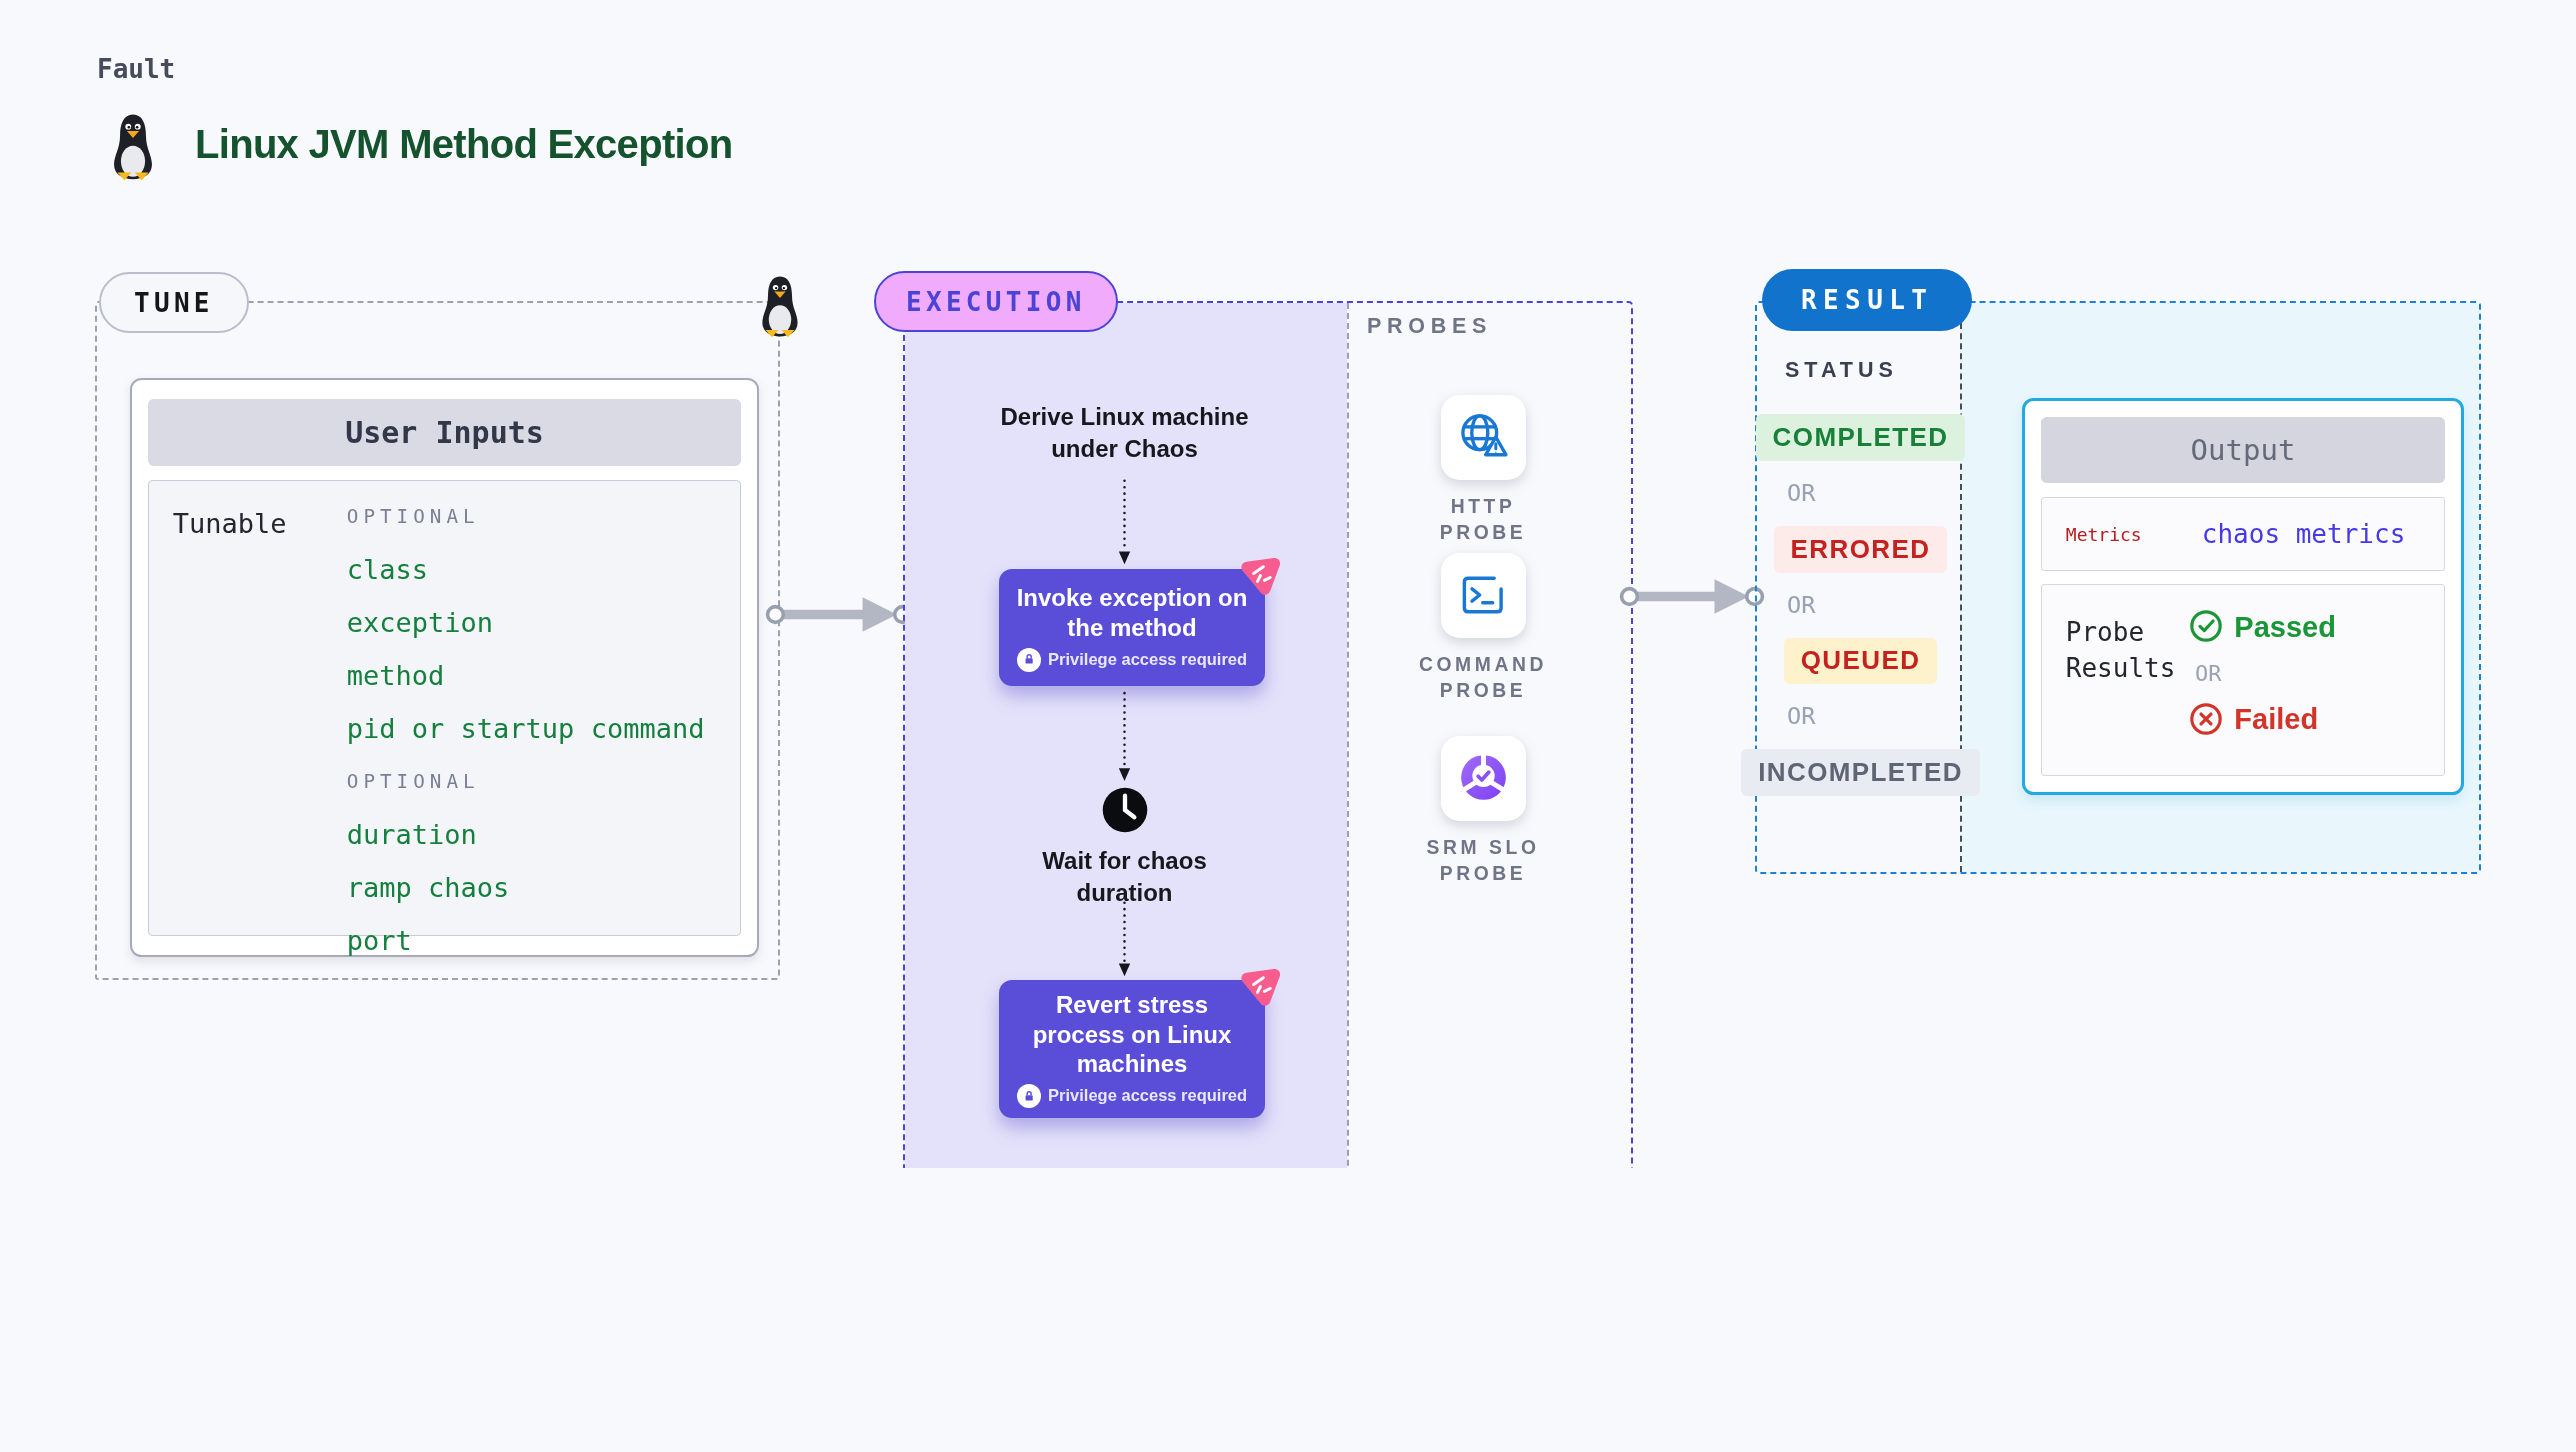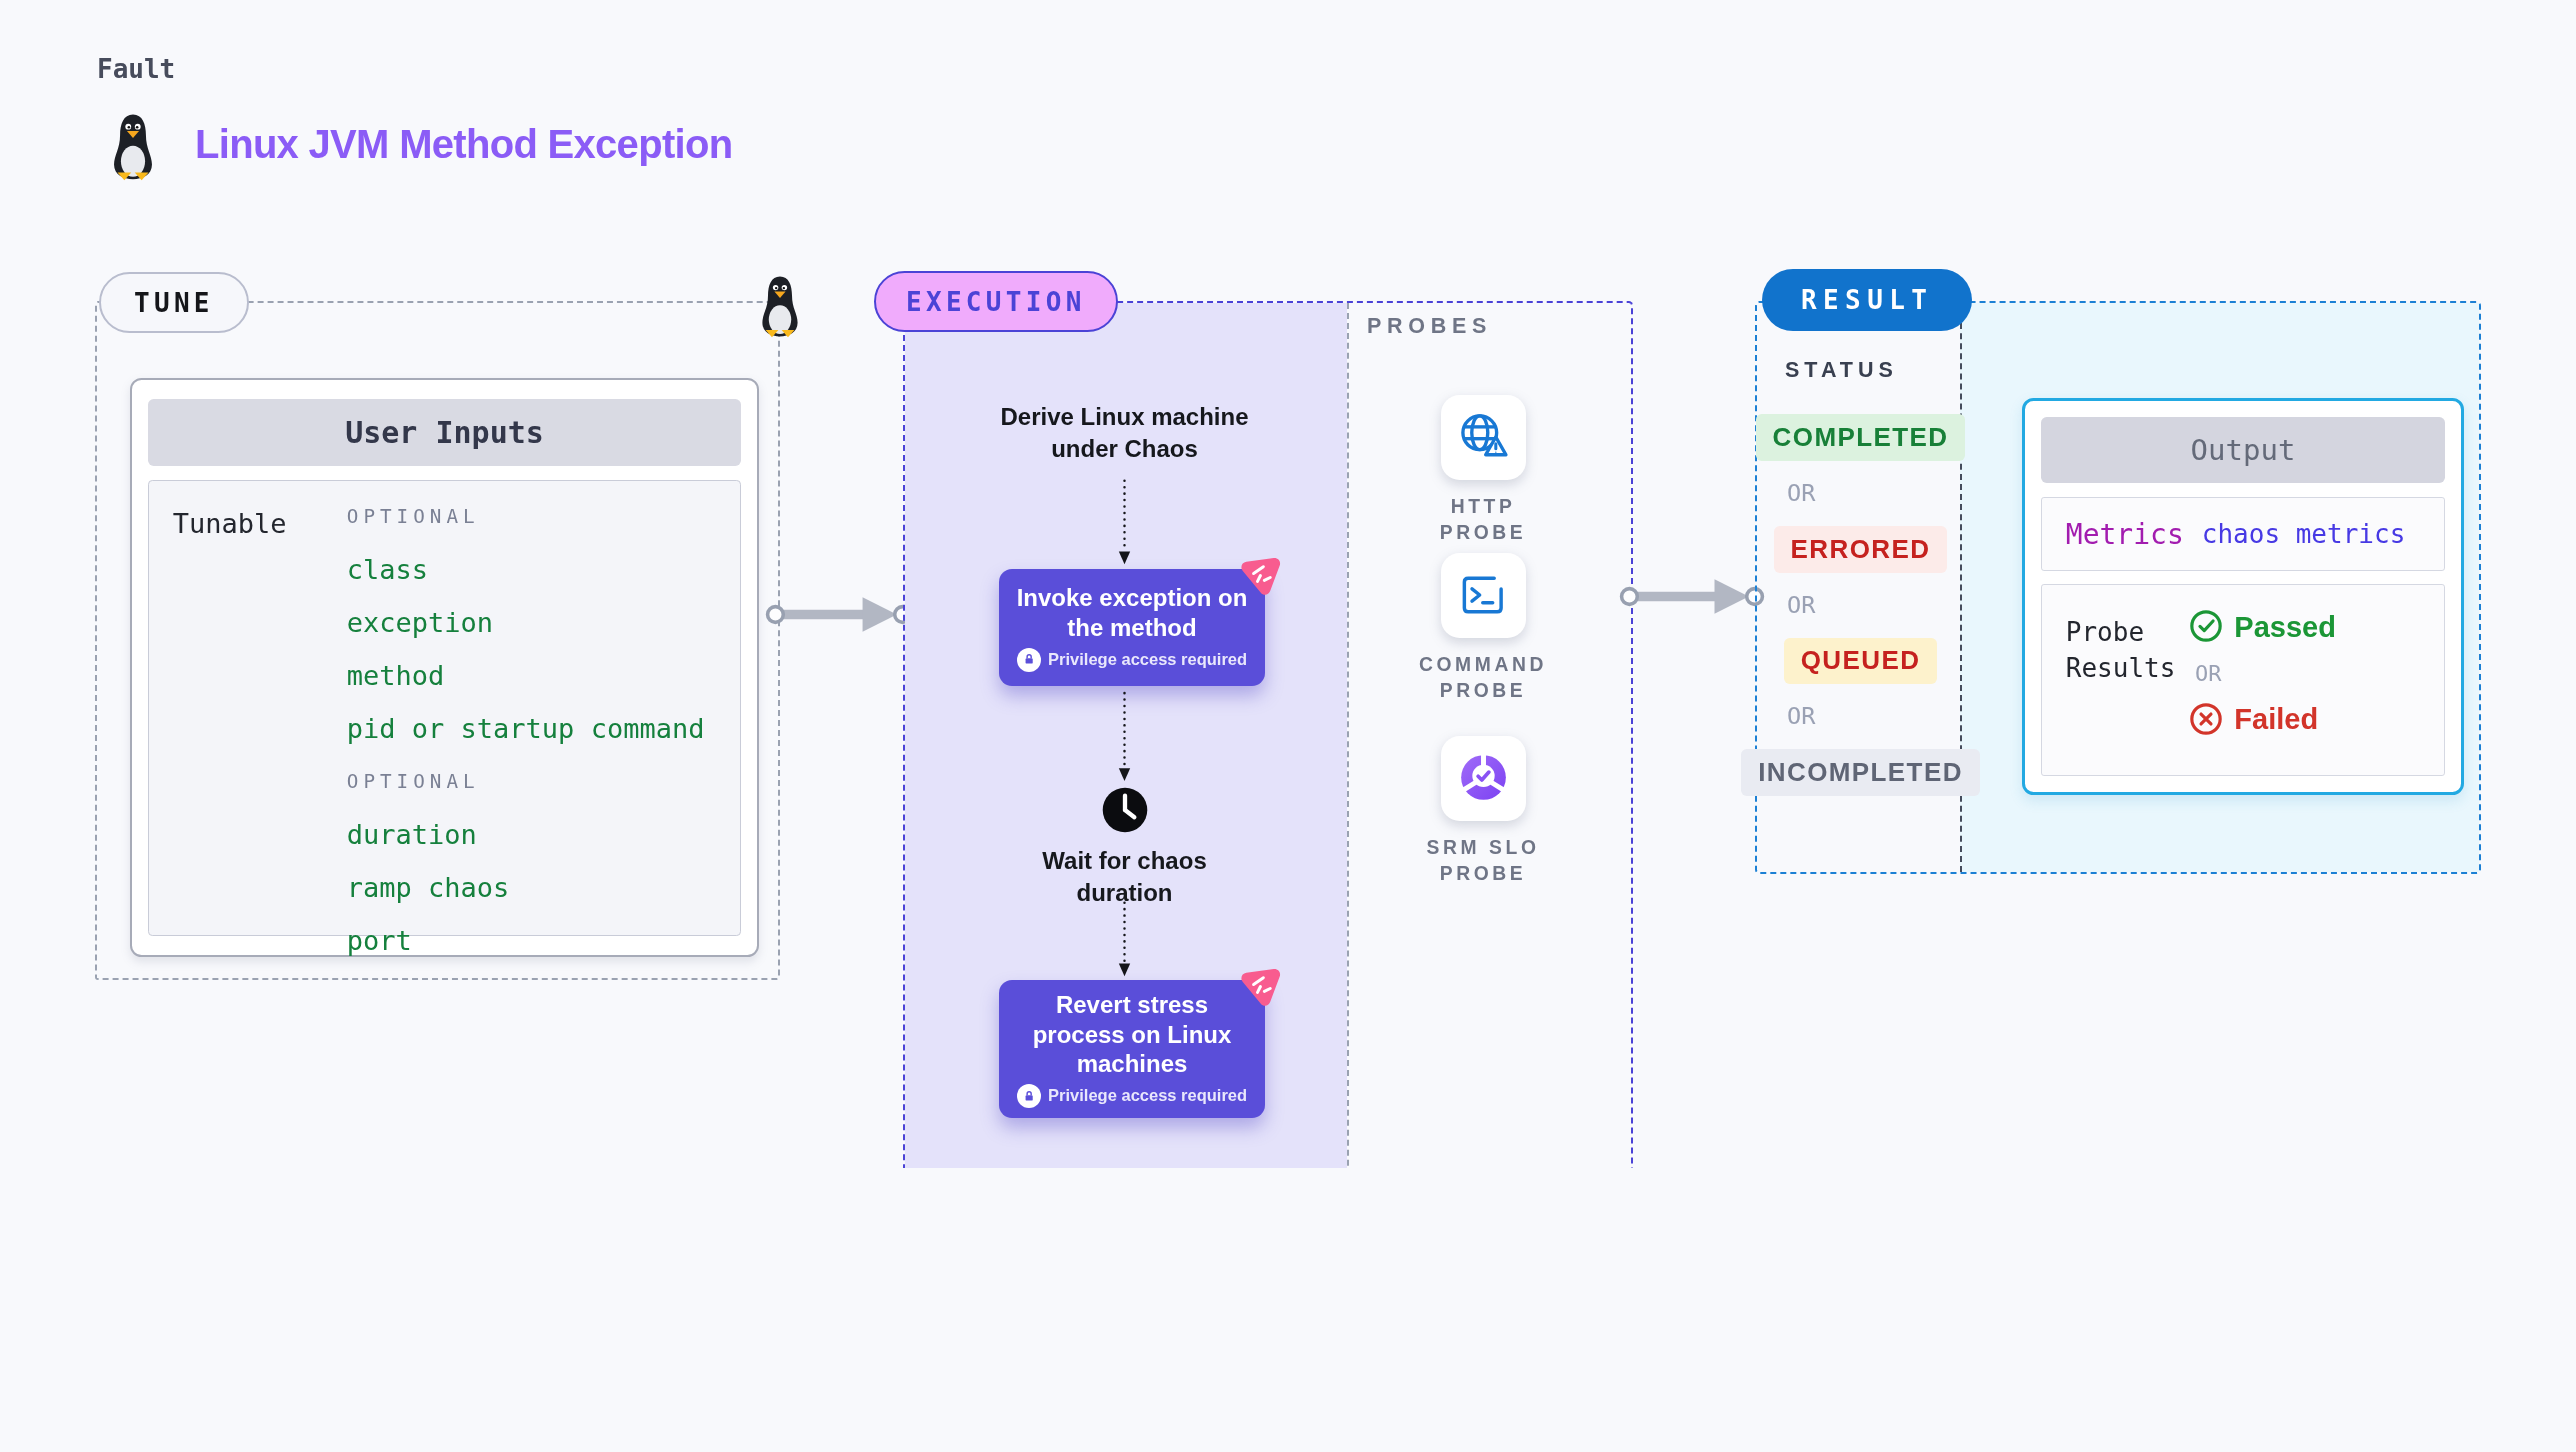--- a/index.html
+++ b/index.html
@@ -2,21 +2,21 @@
 <html style="font-size:11.5px"><head>
 <meta charset="utf-8">
 <style>
   html,body{margin:0;padding:0;}
   body{background:#f8f9fc;font-family:"Liberation Sans",sans-serif;}
   #canvas{position:relative;width:2576px;height:1168px;background:#f8f9fc;overflow:hidden;}
   .abs{position:absolute;}
 
   
   .fault-label{left:97px;top:54px;font-family:"DejaVu Sans Mono",monospace;font-size:26px;font-weight:600;color:#474c5c;}
-  .page-title{left:195px;top:122px;font-size:40px;font-weight:bold;color:#8b5cf6;letter-spacing:-0.7px;}
+  .page-title{left:195px;top:122px;font-size:40px;font-weight:bold;color:#14532d;letter-spacing:-0.7px;}
 
   
   .pill{position:absolute;display:flex;align-items:center;justify-content:center;border-radius:33px;font-family:"DejaVu Sans Mono",monospace;font-weight:bold;font-size:26px;letter-spacing:4.3px;z-index:5;}
   .pill-tune{left:99px;top:272px;height:57px;padding:0 33px;background:#f6f7fb;border:2.1px solid #b9bdce;color:#15161a;}
   .pill-exec{left:874px;top:271px;height:57px;padding:0 30px;background:#f0abfc;border:2.9px solid #4b43d6;color:#4b43d6;text-align:center;}
   .pill-result{left:1762px;top:269px;height:62px;padding:0 39px;background:#1173cc;border:none;color:#ffffff;letter-spacing:6.4px;}
 
   
   .tune-box{left:95px;top:301px;width:681px;height:675px;border:2.1px dashed #9aa2b1;border-radius:2.9px;}
   .exec-box{left:903px;top:301px;width:726px;height:1032px;border:2.9px dashed #4b43d6;border-radius:4.3px;}
@@ -64,21 +64,21 @@
   .badge-completed{color:#188038;background:#dcf2df;}
   .badge-errored{color:#c5221f;background:#fcebe9;}
   .badge-queued{color:#c5221f;background:#fdf2cc;}
   .badge-incompleted{color:#5f6575;background:#e9ebf2;}
   .or-text{align-self:flex-start;margin-left:23px;font-family:"DejaVu Sans Mono",monospace;font-size:23.6px;color:#9aa1b4;line-height:29px;}
 
   
   .output-panel{left:2022px;top:398px;width:436px;height:391px;background:#ffffff;border:3.6px solid #22a9e2;border-radius:11.5px;box-shadow:0 5.7px 13px rgba(40,150,200,.15);}
   .output-header{left:15.8px;top:15.8px;right:15.8px;height:66px;background:#d4d5df;border-radius:5.7px;display:flex;align-items:center;justify-content:center;font-family:"DejaVu Sans Mono",monospace;font-size:29px;color:#646a79;}
   .metrics-row{left:15.8px;top:96px;right:15.8px;height:72px;background:#fbfbfd;border:1.4px solid #d5d8e2;border-radius:2.9px;display:flex;align-items:center;}
-  .metrics-label{margin-left:24px;width:136px;font-family:"DejaVu Sans Mono",monospace;font-size:28px;color:#a21caf;}
+  .metrics-label{margin-left:24px;width:136px;font-family:"DejaVu Sans Mono",monospace;font-size:18px;color:#b91c1c;}
   .metrics-link{font-family:"DejaVu Sans Mono",monospace;font-size:26px;color:#4739e4;cursor:pointer;}
   .probe-results-row{left:15.8px;top:183px;right:15.8px;bottom:15.8px;background:#fbfbfd;border:1.4px solid #d5d8e2;border-radius:2.9px;}
   .pr-label{left:24px;top:29px;width:122px;font-family:"DejaVu Sans Mono",monospace;font-size:26px;color:#23262e;line-height:1.4;}
   .pr-col{left:147px;top:24px;display:flex;flex-direction:column;gap:15.8px;}
   .pr-item{display:flex;align-items:center;gap:11.5px;}
   .passed-text{font-size:29px;font-weight:bold;color:#1b9636;}
   .failed-text{font-size:29px;font-weight:bold;color:#d2342a;}
   .pr-or{margin-left:2.9px;width:33px;text-align:center;font-family:"DejaVu Sans Mono",monospace;font-size:22px;color:#9aa1b4;}
 </style>
 </head>

